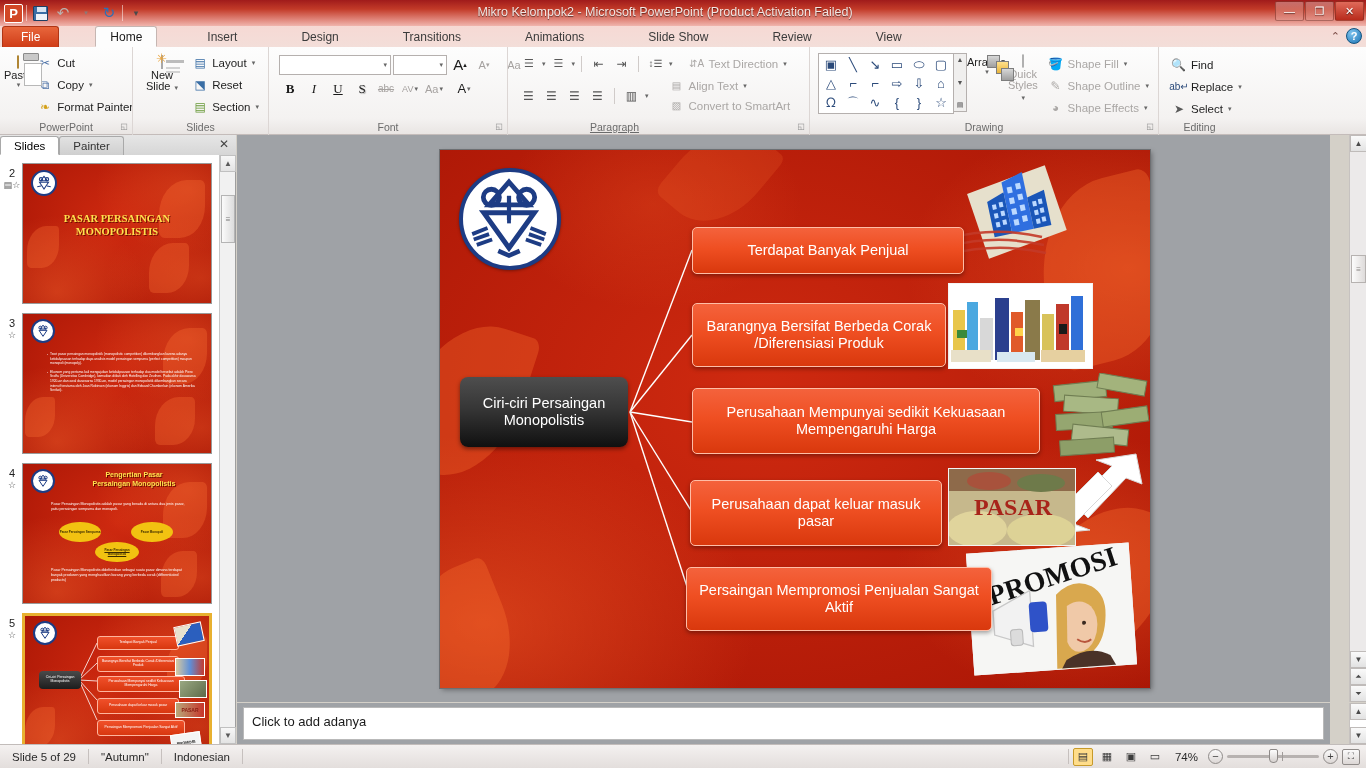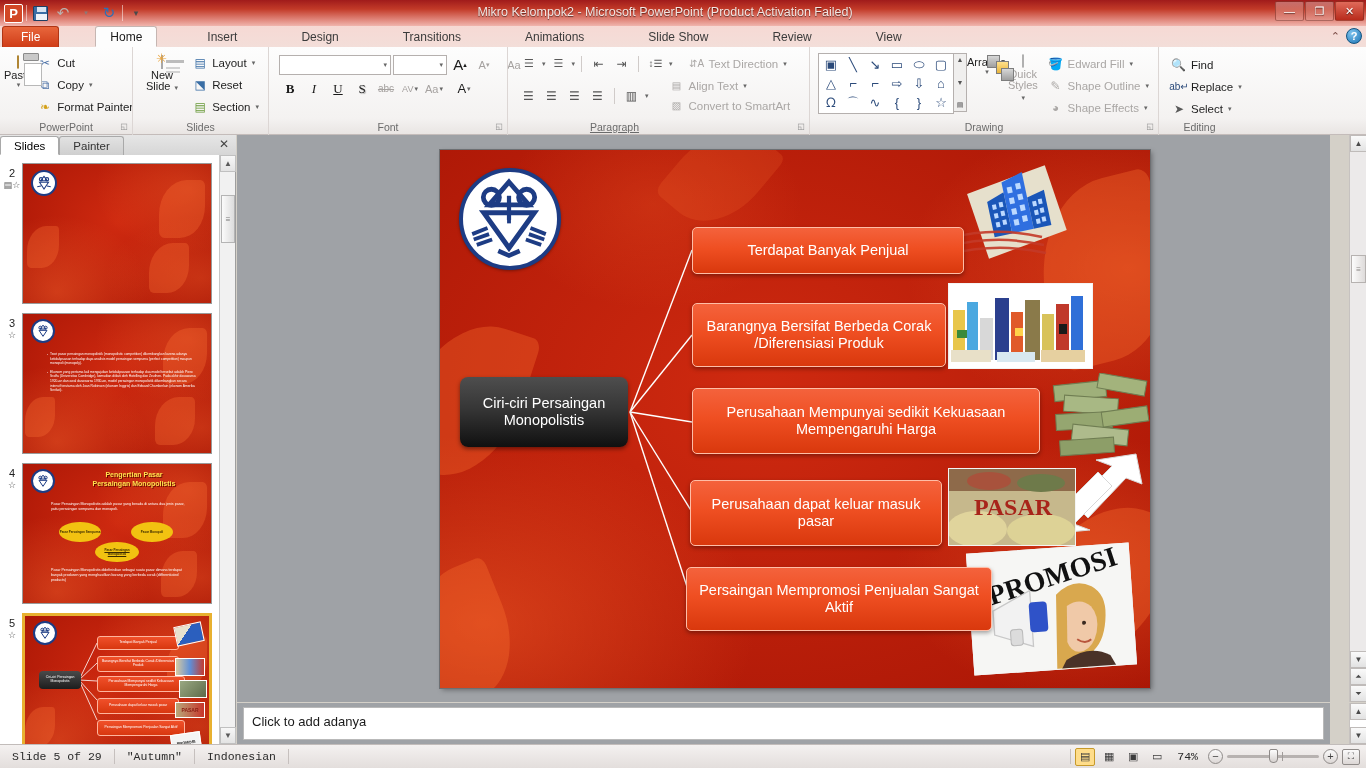--- a/index.html
+++ b/index.html
@@ -349,21 +349,21 @@
     background: #fff; border-left: 1px solid #c6c2c0;
   }
 
   
   #statusbar {
     position: absolute; bottom: 0; left: 0; width: 1366px; height: 24px;
     background: linear-gradient(to bottom,#f4f1f0,#e3dedc);
     border-top: 1px solid #c2bcba;
     display: flex; align-items: center; font-size: 11.5px; color: #2a2a2a;
   }
-  .sb-cell { padding: 0 12px; height: 24px; display: flex; align-items: center; font-family: Liberation Mono, monospace; }
+  .sb-cell { padding: 0 12px; height: 24px; display: flex; align-items: center; }
   .sb-div { width: 1px; height: 15px; background: #c6c0be; }
   #sb-right { margin-left: auto; display: flex; align-items: center; gap: 4px; padding-right: 6px; }
   .viewbtn {
     width: 20px; height: 18px; display: flex; align-items: center; justify-content: center;
     font-size: 11px; color: #3c3c3c;
   }
   .viewbtn.active { background: #ffdd8a; border: 1px solid #c79a2a; border-radius: 2px; }
   .zoom-track {
     width: 92px; height: 3px; background: #b7b2b0; border-radius: 2px; position: relative;
   }
@@ -644,21 +644,21 @@
         <span class="glyph"><span class="ic-quick"></span></span>
         <span class="cap">Quick</span>
         <span class="cap">
           <span>Styles</span>
           <span class="caret">▾</span>
         </span>
       </div>
       <div class="smallcol" style="padding-left:6px;">
         <div class="smallbtn dim">
           <span class="ic">🪣</span>
-          <span>Edward Fill</span>
+          <span>Shape Fill</span>
           <span class="caret">▾</span>
         </div>
         <div class="smallbtn dim">
           <span class="ic">✎</span>
           <span>Shape Outline</span>
           <span class="caret">▾</span>
         </div>
         <div class="smallbtn dim">
           <span class="ic">◕</span>
           <span>Shape Effects</span>
@@ -713,20 +713,24 @@
         <div class="leafy" style="width:40px;height:50px;right:22px;bottom:10px;"></div>
         <div class="leafy" style="width:32px;height:42px;left:4px;top:62px;"></div>
         <div class="t-logo" style="left:8px;top:6px;width:26px;height:26px;">
           <svg width="18" height="18" viewBox="0 0 24 24">
             <circle cx="8" cy="7" r="2.2" fill="none" stroke="#1d3c84" stroke-width="1.4"></circle>
             <circle cx="16" cy="7" r="2.2" fill="none" stroke="#1d3c84" stroke-width="1.4"></circle>
             <path d="M12 3.2 L16.5 9 L7.5 9 Z" fill="none" stroke="#1d3c84" stroke-width="1.4"></path>
             <path d="M6 11 L12 20 L18 11 Z" fill="none" stroke="#1d3c84" stroke-width="1.4"></path>
             <path d="M3 17 L8 16 M21 17 L16 16" stroke="#1d3c84" stroke-width="1.4" fill="none"></path>
           </svg>
+        </div>
+        <div class="t-title" style="top:48px;font-size:10.5px;line-height:13px;">
+          <div>PASAR  PERSAINGAN</div>
+          <div>MONOPOLISTIS</div>
         </div>
       </div>
     </div>
 
     <div class="thumb-row">
       <div class="thumb-meta">
         <div class="thumb-num">3</div>
         <div class="thumb-icons">☆</div>
       </div>
       <div class="thumb-frame">

